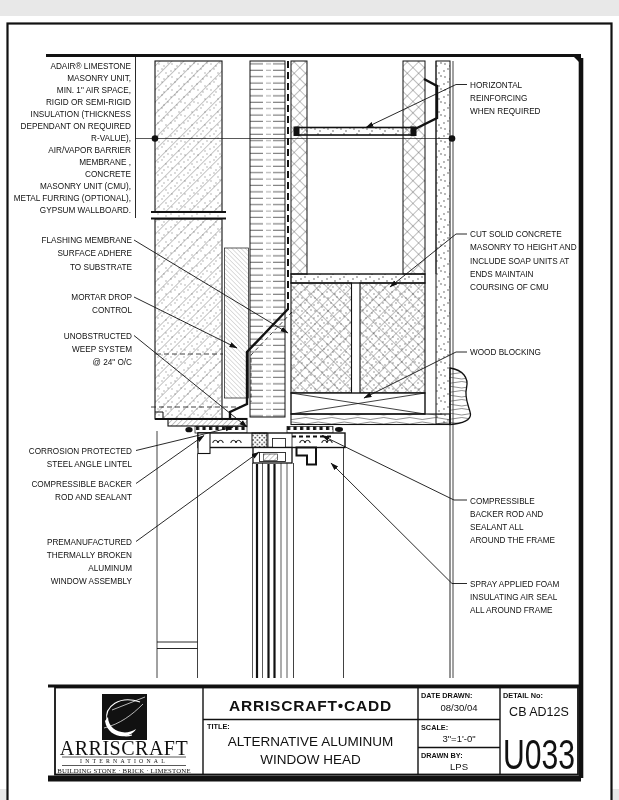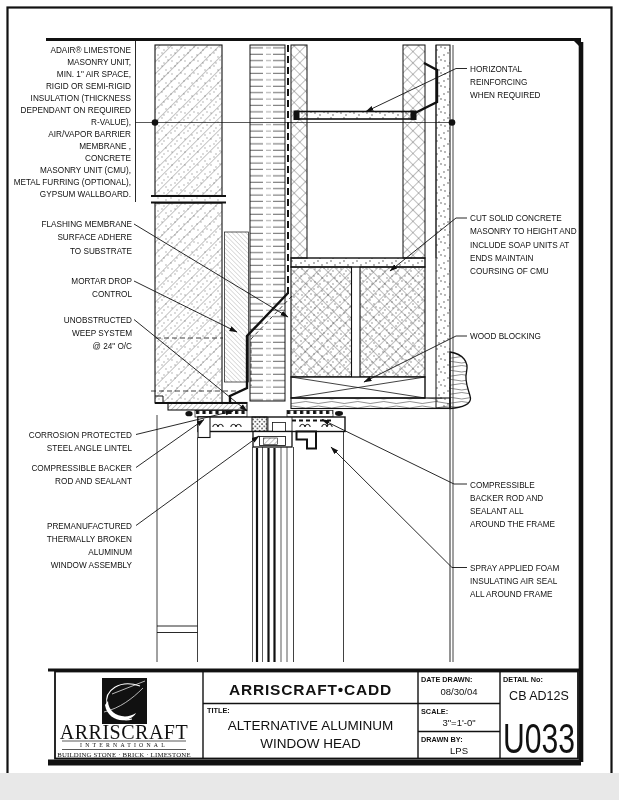--- a/index.html
+++ b/index.html
@@ -1,16 +1,16 @@
 <!DOCTYPE html>
 <html><head>
 <meta charset="utf-8">
 <style>
   html,body{margin:0;padding:0;background:#e8e8e8;}
-  .sheet-wrap{width:619px;height:773px;background:#ffffff;position:relative;margin:0 auto;}
+  .sheet-wrap{width:619px;height:773px;background:#ffffff;position:relative;margin:16px auto;}
   svg{display:block;}
   text{fill:#111;}
   .lbl{font-family:"Liberation Sans",sans-serif;font-size:8.2px;}
   .end{text-anchor:end;}
   .mid{text-anchor:middle;}
   .tb-label{font-family:"Liberation Sans",sans-serif;font-size:7.3px;font-weight:bold;}
   .tb-value{font-family:"Liberation Sans",sans-serif;font-size:9.5px;}
   .tb-cadd{font-family:"Liberation Sans",sans-serif;font-size:15.5px;font-weight:bold;letter-spacing:.8px;}
   .tb-title{font-family:"Liberation Sans",sans-serif;font-size:13.5px;}
   .tb-code{font-family:"Liberation Sans",sans-serif;font-size:12.5px;}

